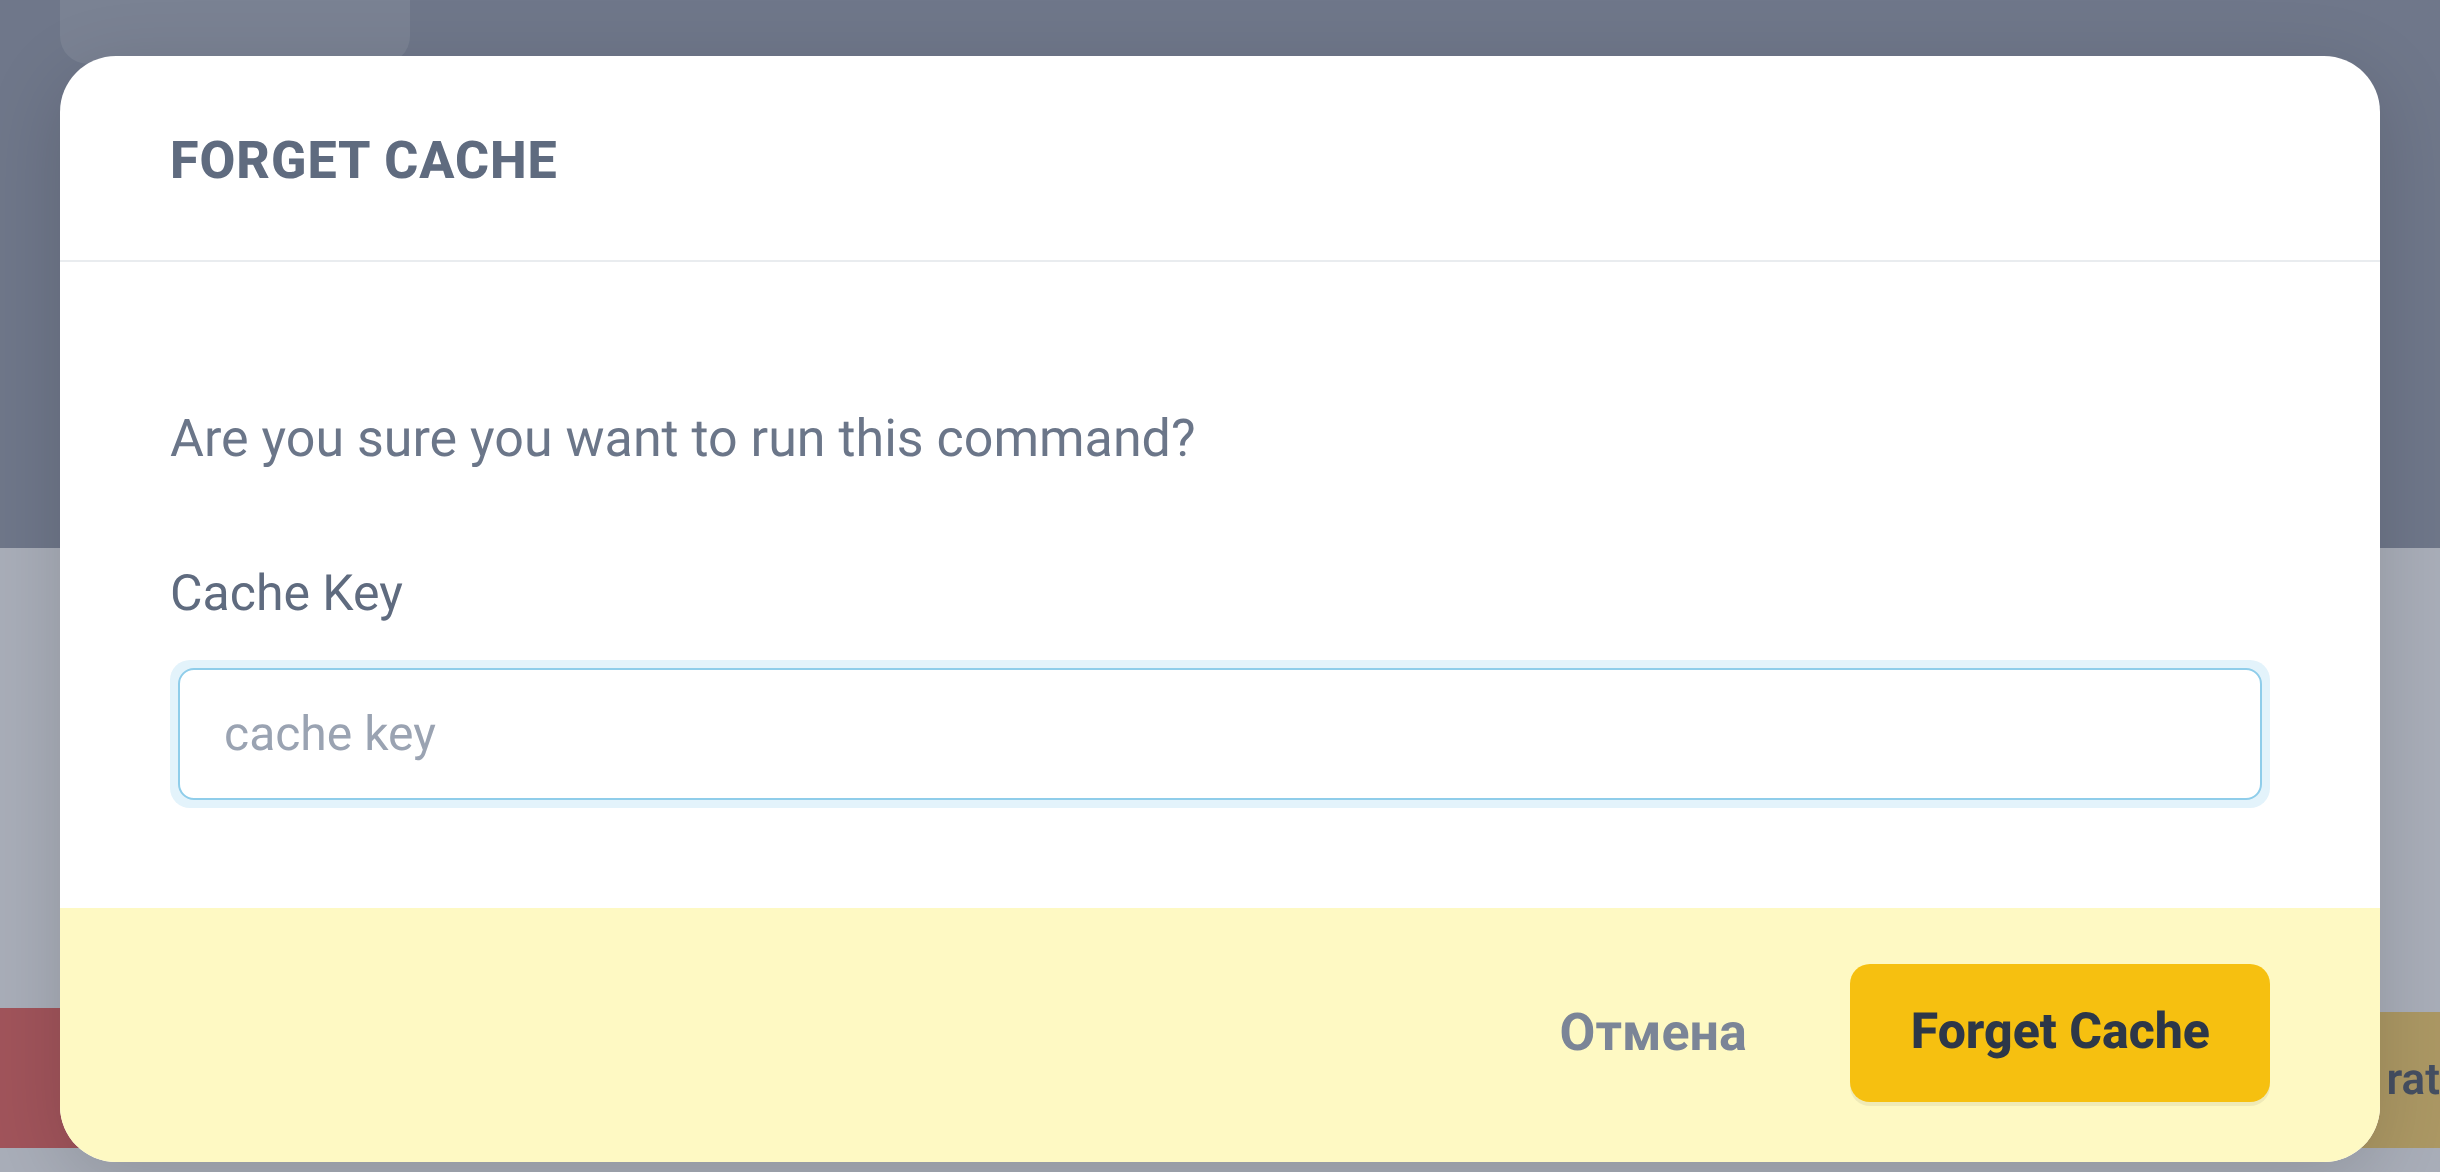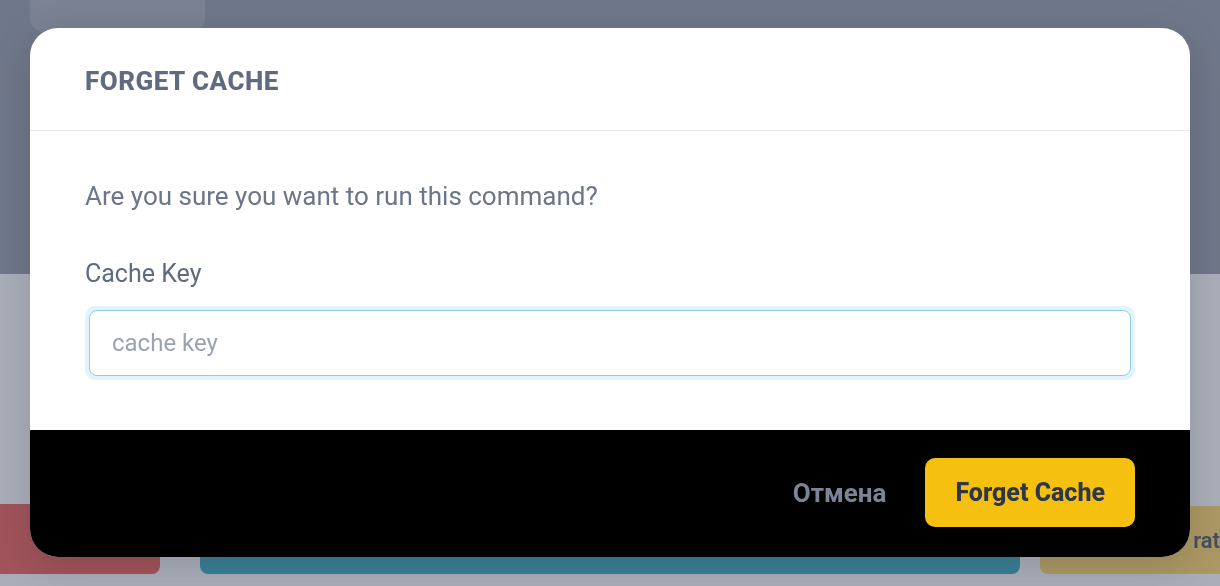--- a/index.html
+++ b/index.html
@@ -127,20 +127,21 @@
     
     .modal-body {
       padding: 50px 55px 50px 55px;
       background: #ffffff;
     }
     
     .modal-question {
       font-size: 26px;
       color: #6b7689;
       margin-bottom: 48px;
+      margin-top: 24px;
     }
     
     .form-label {
       font-size: 25px;
       color: #5f6b7f;
       margin-bottom: 18px;
       display: block;
     }
     
     .form-input-wrap {
@@ -161,25 +162,25 @@
       background: #ffffff;
       font-family: inherit;
     }
     
     .form-input::placeholder {
       color: #9aa3b2;
     }
     
     .modal-footer {
       padding: 28px 55px 30px 55px;
-      background: #000000;
+      background: #fef9c3;
       display: flex;
       justify-content: flex-end;
       align-items: center;
-      gap: 35px;
+      gap: 48px;
     }
     
     .btn-cancel {
       background: transparent;
       border: none;
       font-size: 26px;
       font-weight: 700;
       color: #7b8597;
       cursor: pointer;
       font-family: inherit;

